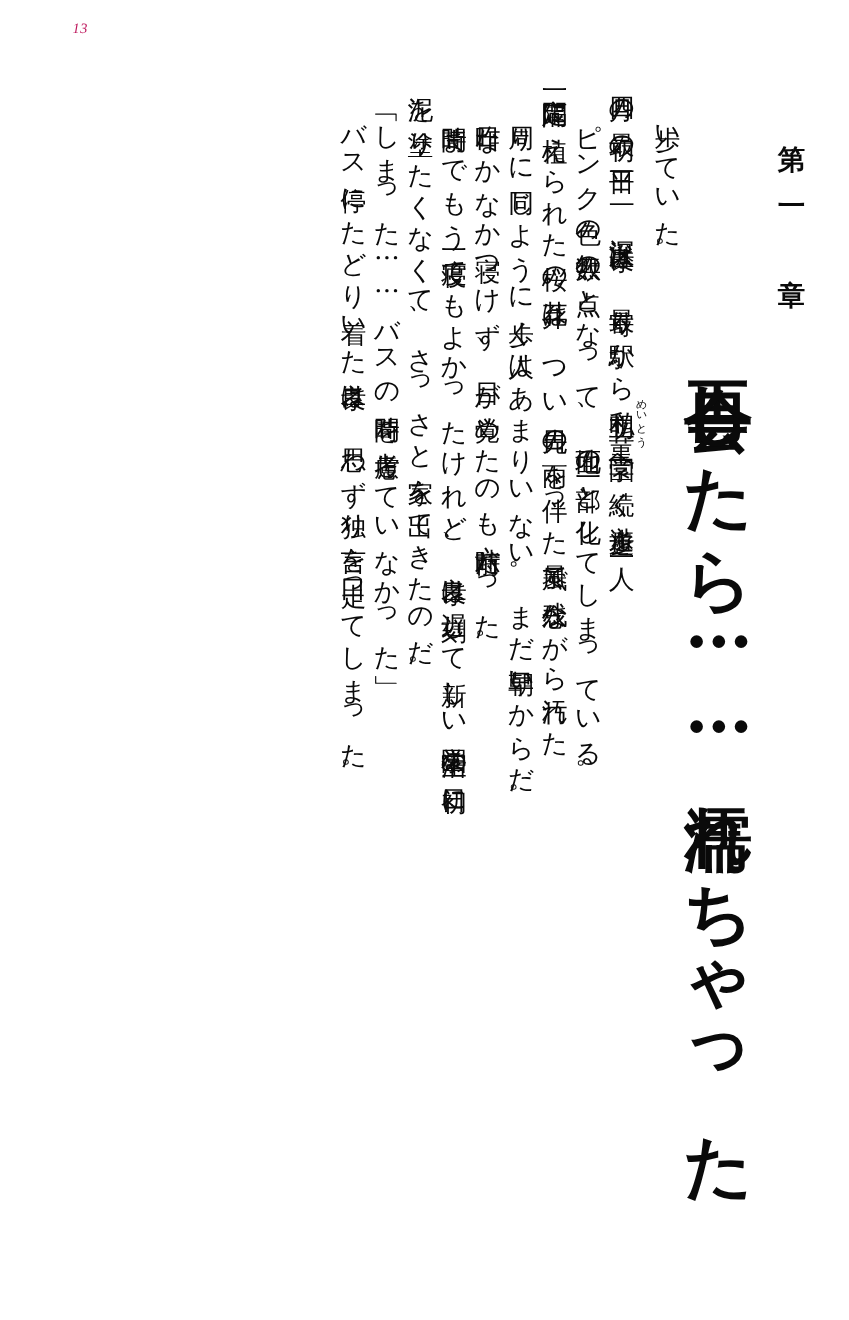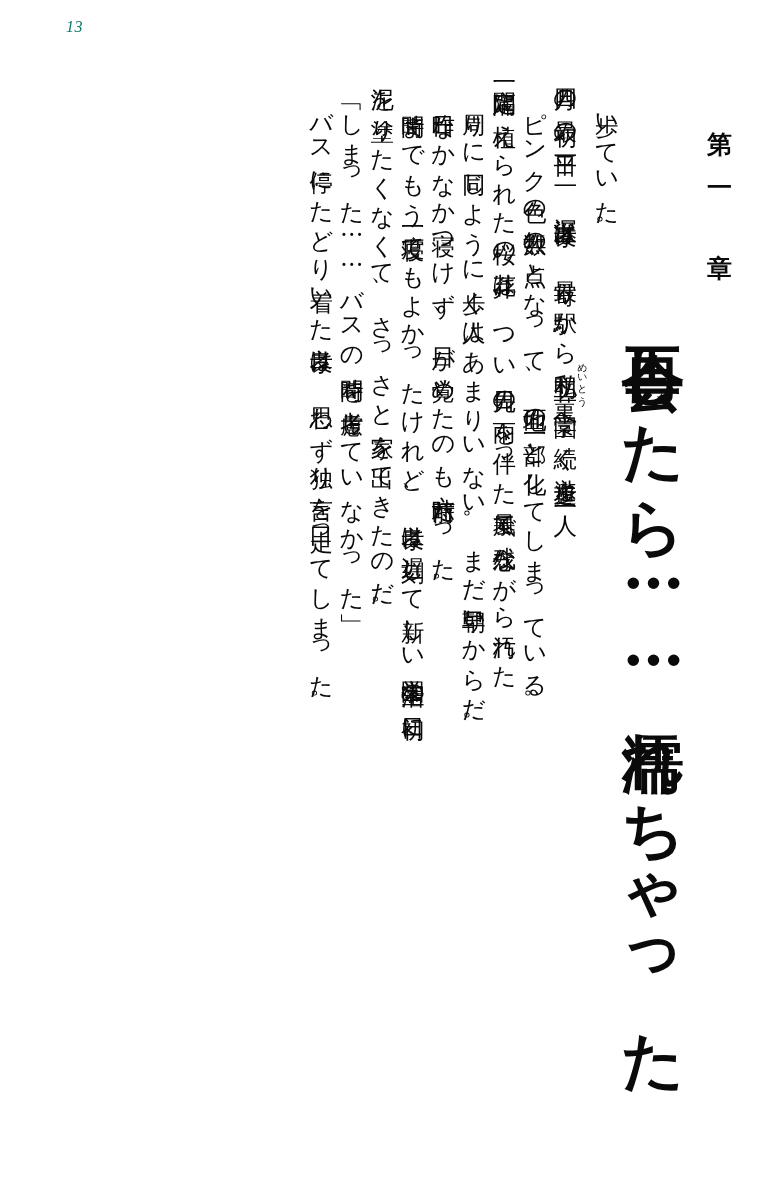--- a/index.html
+++ b/index.html
@@ -22,22 +22,22 @@
     background: #ffffff;
   }
 
   
   .page-number {
     position: absolute;
     top: 18px;
     left: 66px;
     font-family: "Liberation Serif", "DejaVu Serif", serif;
     font-style: italic;
-    font-size: 16px;
-    color: #0f766e;
+    font-size: 13px;
+    color: #be185d;
     letter-spacing: 0.5px;
   }
 
   
   .vtext {
     position: absolute;
     top: 70px;
     right: 40px;
     bottom: 40px;
     left: 40px;

